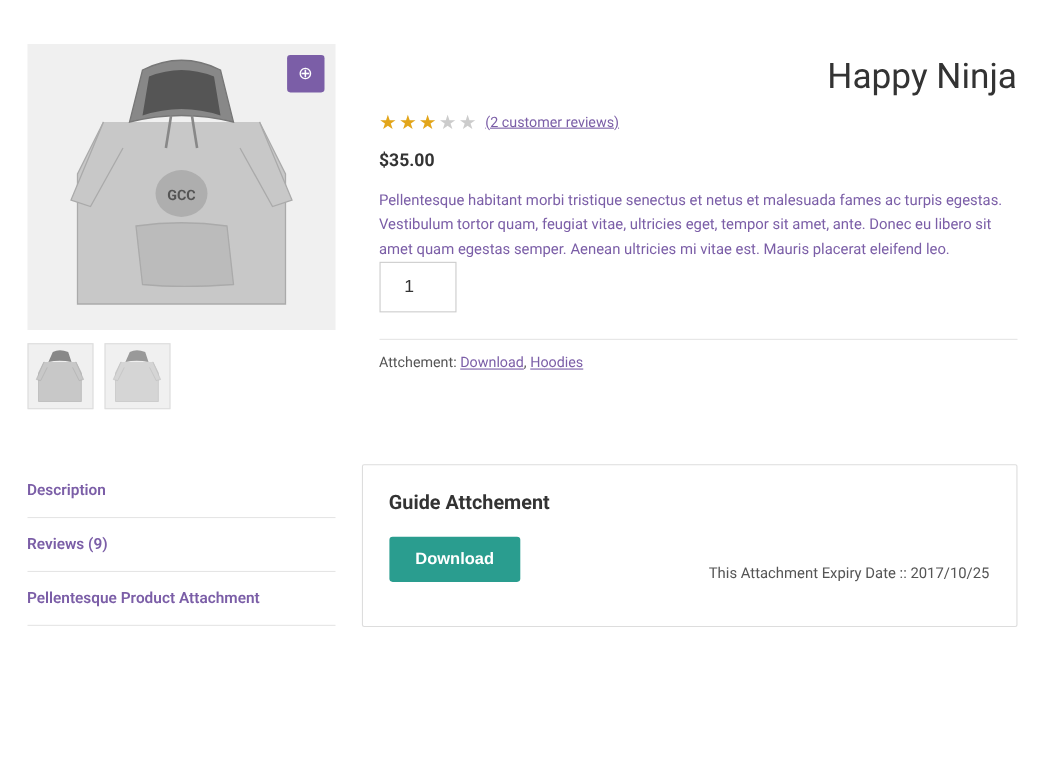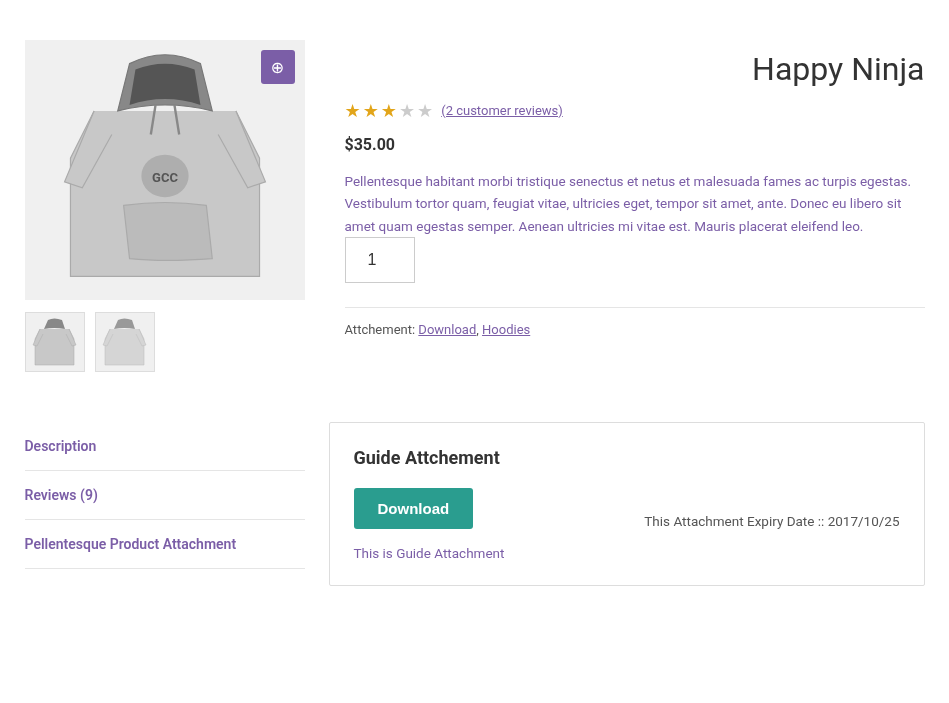--- a/index.html
+++ b/index.html
@@ -341,15 +341,14 @@
   </div>
 
   <div class="tab-content-area">
     <h3 class="attachment-title">Guide Attchement</h3>
 
     <div class="attachment-row">
       <button class="download-btn">Download</button>
       <span class="expiry-text">This Attachment Expiry Date :: 2017/10/25</span>
     </div>
 
-    <div class="attachment-note">This is Guide Attachment</div>
   </div>
 </div>
 
 </body></html>

